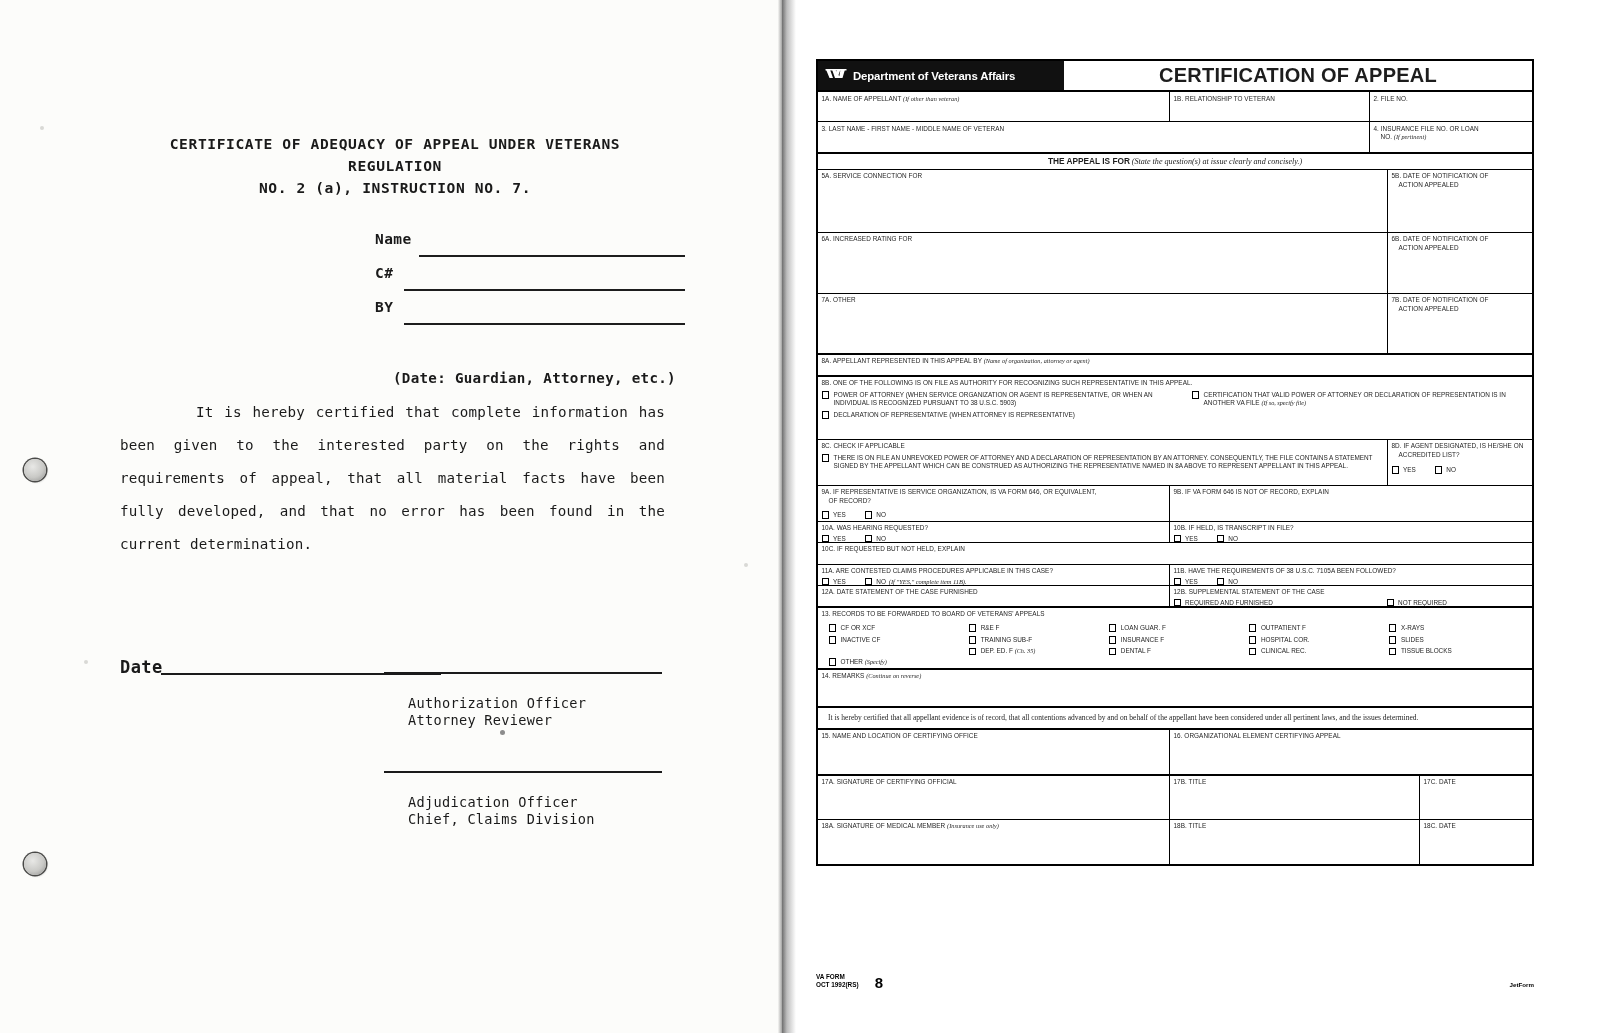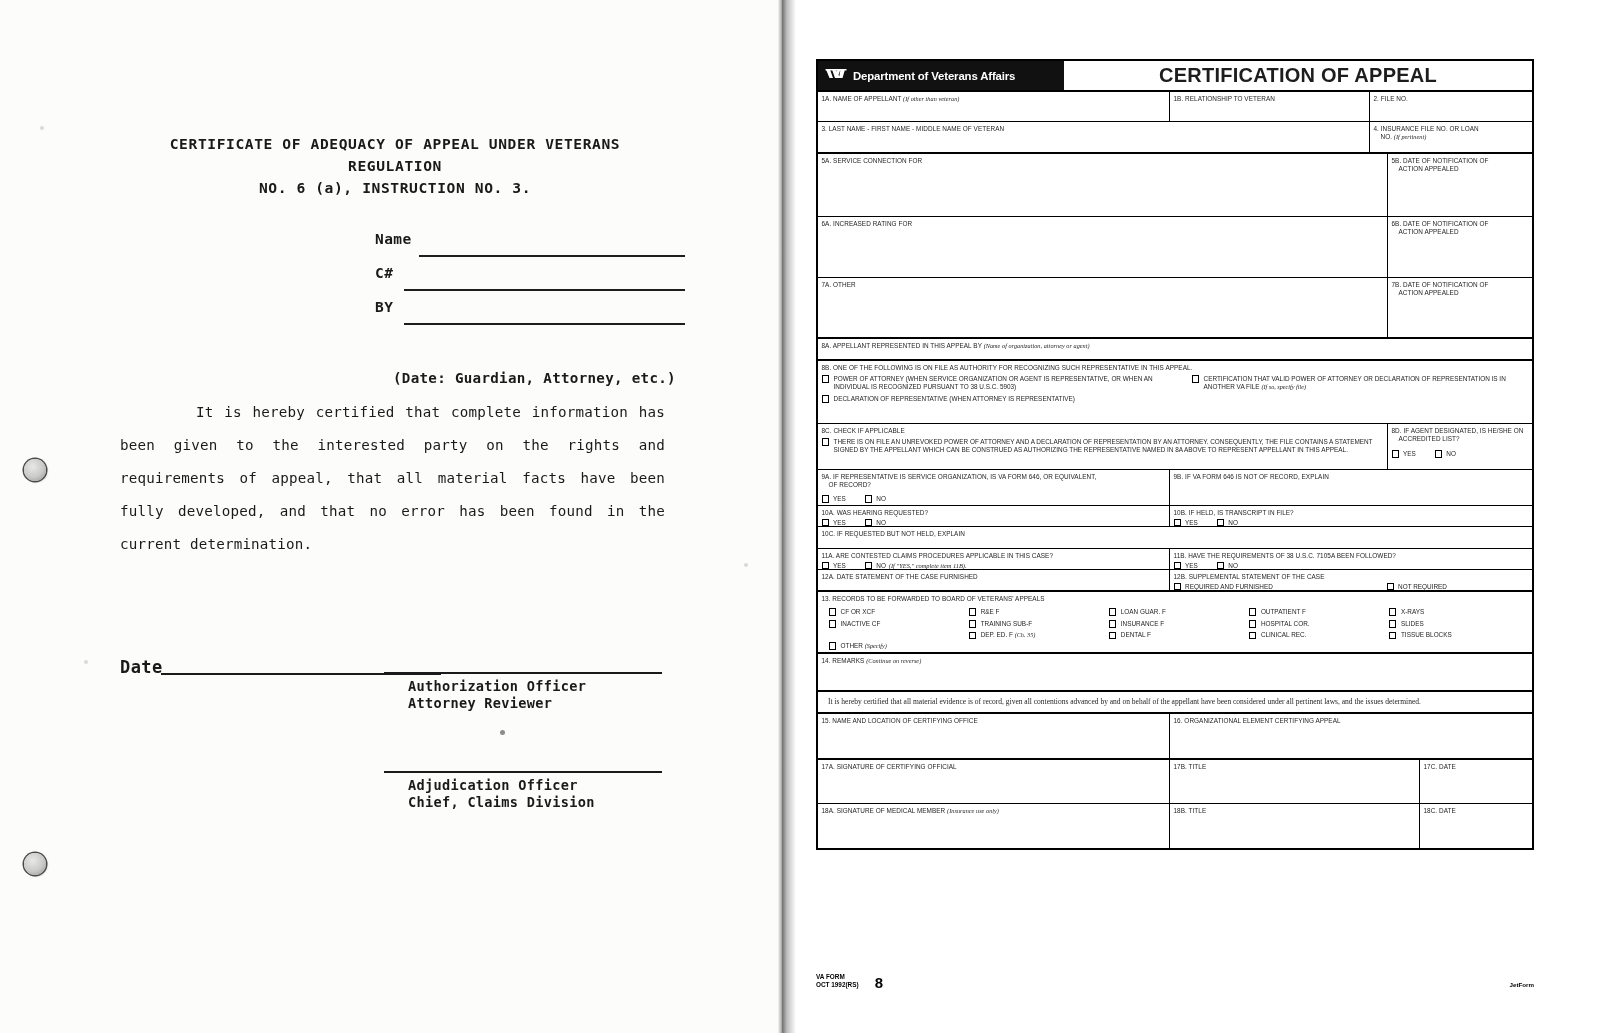--- a/index.html
+++ b/index.html
@@ -44,21 +44,21 @@
   .l-body p{margin:0;text-align:justify;}
   .l-body p.first{text-indent:76px;}
 
   .date-row{position:absolute;left:120px;top:655px;}
   .date-lab{position:absolute;left:0;top:2px;font-size:17px;font-weight:700;letter-spacing:.4px;}
   .date-rule{position:absolute;left:41px;top:18px;width:280px;border-bottom:2.5px solid #1a1a1a;}
 
   .sig1{position:absolute;left:384px;top:672px;width:278px;}
   .sig2{position:absolute;left:384px;top:771px;width:278px;}
   .sig-rule{border-bottom:2.5px solid #1a1a1a;width:100%;}
-  .sig-lab{font-size:13.6px;line-height:17px;font-weight:700;letter-spacing:.3px;padding-left:24px;padding-top:4px;}
+  .sig-lab{font-size:13.6px;line-height:17px;font-weight:400;letter-spacing:.3px;padding-left:24px;padding-top:21px;}
   .tiny-mark{position:absolute;left:500px;top:730px;width:5px;height:5px;background:#8c8c8c;border-radius:50%;}
 
   
   .right-page{position:absolute;left:796px;top:0;width:804px;height:777px;background:#ffffff;}
   .form{
     position:absolute;left:20px;top:59px;width:718px;
     border:2.2px solid #000;
     box-sizing:border-box;
     font-size:6.4px;color:#1d1d1d;
     background:#fff;
@@ -113,21 +113,21 @@
 
   <div class="left-page">
     <div class="punch" style="left:24px;top:459px;"></div>
     <div class="punch" style="left:24px;top:853px;"></div>
     <div class="speck" style="left:40px;top:126px;width:4px;height:4px;"></div>
     <div class="speck" style="left:84px;top:660px;width:4px;height:4px;"></div>
     <div class="speck" style="left:744px;top:563px;width:4px;height:4px;"></div>
 
     <div class="tw l-title">
       <span>CERTIFICATE OF ADEQUACY OF APPEAL UNDER VETERANS REGULATION</span>
-      <span class="ln2">NO. 6 (a), INSTRUCTION NO. 3.</span>
+      <span class="ln2">NO. 2 (a), INSTRUCTION NO. 7.</span>
     </div>
 
     <div class="tw name-block">
       <div class="nb-row">
         <span class="nb-lab">Name</span>
         <span class="nb-rule" style="left:44px;right:-10px;"></span>
       </div>
       <div class="nb-row">
         <span class="nb-lab">C#</span>
         <span class="nb-rule" style="left:29px;right:-10px;"></span>
@@ -199,20 +199,24 @@
       <div class="row bb-h" style="height:32px;">
         <div class="cell br" style="width:552px;">
           <span class="lab">3. LAST NAME - FIRST NAME - MIDDLE NAME OF VETERAN</span>
         </div>
         <div class="cell" style="flex:1;">
           <span class="lab">4. INSURANCE FILE NO. OR LOAN</span>
           <span class="lab indent"><span>NO.</span> <span class="ital">(If pertinent)</span></span>
         </div>
       </div>
 
+      <div class="appeal-band bb">
+        <b>THE APPEAL IS FOR</b>
+        <i>(State the question(s) at issue clearly and concisely.)</i>
+      </div>
 
       <div class="row bb" style="height:63px;">
         <div class="cell br" style="width:570px;">
           <span class="lab">5A. SERVICE CONNECTION FOR</span>
         </div>
         <div class="cell" style="flex:1;">
           <span class="lab">5B. DATE OF NOTIFICATION OF</span>
           <span class="lab indent">ACTION APPEALED</span>
         </div>
       </div>
@@ -463,21 +467,21 @@
           <span class="cb"></span>
           <span class="cbtxt"><span>OTHER</span> <span class="ital">(Specify)</span></span>
         </div>
       </div>
 
       <div class="cell bb-h" style="height:38px;">
         <span class="lab"><span>14. REMARKS</span> <span class="ital">(Continue on reverse)</span></span>
       </div>
 
       <div class="certstmt bb-h">
-        <span>It is hereby certified that all material evidence is of record, given all contentions advanced by and on behalf of the appellant have been considered under all pertinent laws, and the issues determined.</span>
+        <span>It is hereby certified that all appellant evidence is of record, that all contentions advanced by and on behalf of the appellant have been considered under all pertinent laws, and the issues determined.</span>
       </div>
 
       <div class="row bb-h" style="height:46px;">
         <div class="cell br" style="width:352px;">
           <span class="lab">15. NAME AND LOCATION OF CERTIFYING OFFICE</span>
         </div>
         <div class="cell" style="flex:1;">
           <span class="lab">16. ORGANIZATIONAL ELEMENT CERTIFYING APPEAL</span>
         </div>
       </div>

